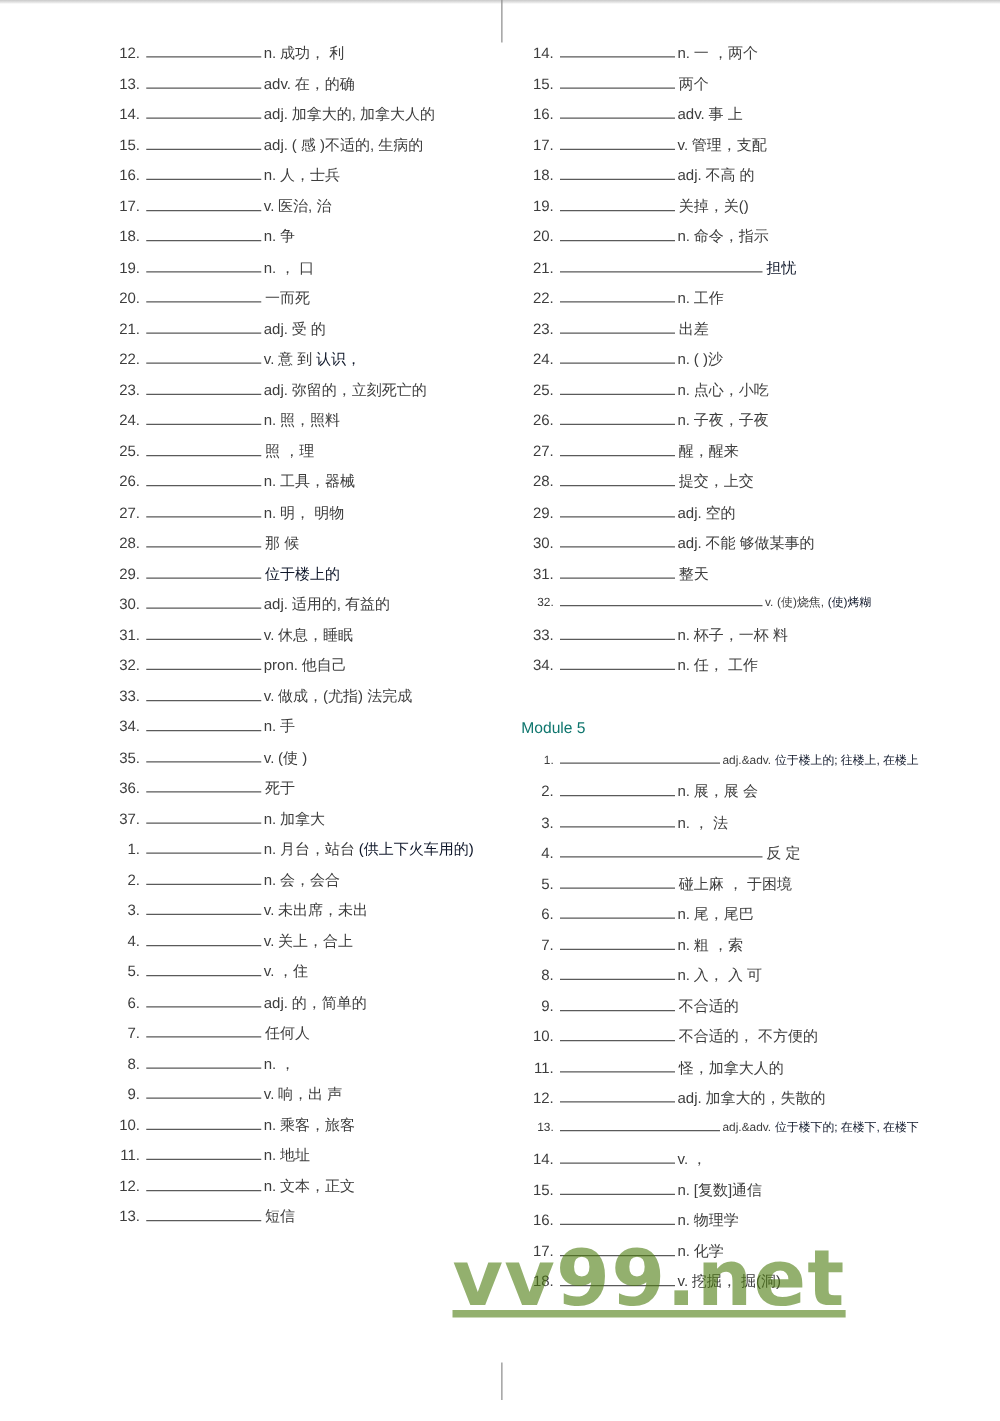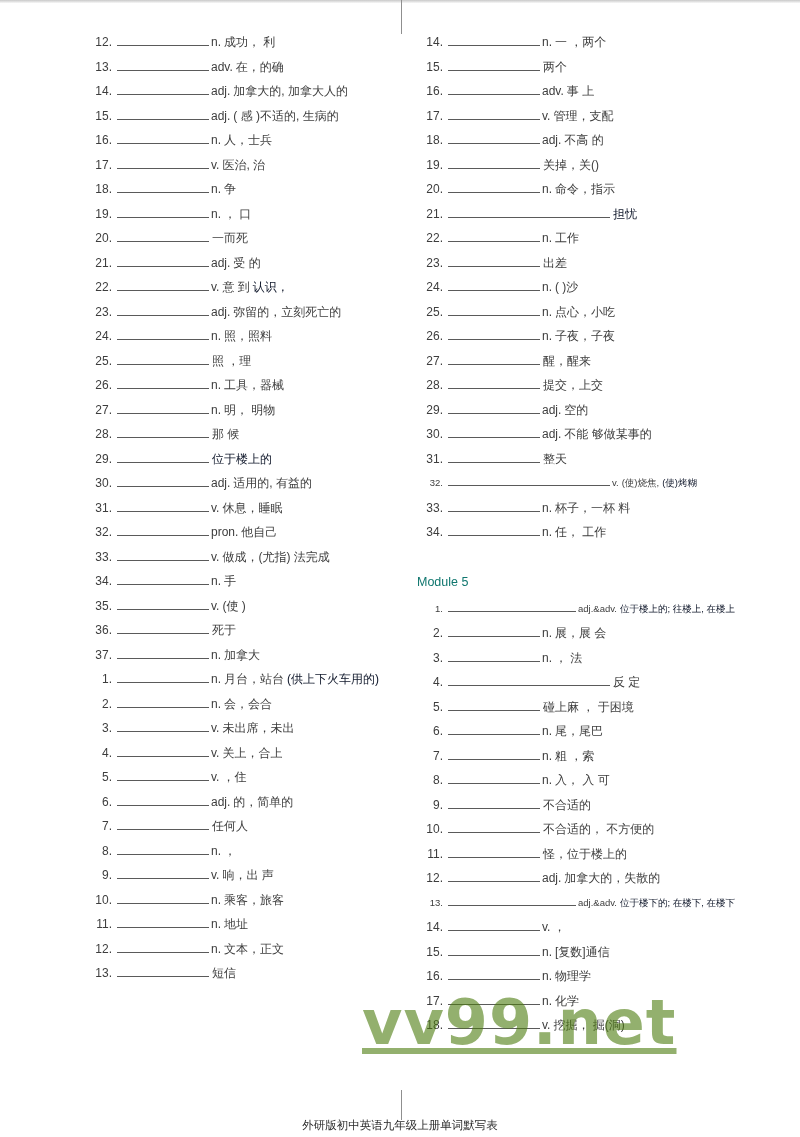--- a/index.html
+++ b/index.html
@@ -482,21 +482,21 @@
           <span class="def">不合适的</span>
         </div>
         <div class="row">
           <span class="num">10.</span>
           <span class="blank normal"></span>
           <span class="def">不合适的， 不方便的</span>
         </div>
         <div class="row">
           <span class="num">11.</span>
           <span class="blank normal"></span>
-          <span class="def">怪，位于楼上的</span>
+          <span class="def">怪，加拿大人的</span>
         </div>
         <div class="row">
           <span class="num">12.</span>
           <span class="blank normal"></span>
           <span class="pos">adj.</span>
           <span class="def">加拿大的，失散的</span>
         </div>
         <div class="row small">
           <span class="num">13.</span>
           <span class="blank long"></span>
@@ -530,14 +530,13 @@
         <div class="row">
           <span class="num">18.</span>
           <span class="blank normal"></span>
           <span class="pos">v.</span>
           <span class="def">挖掘， 掘(洞)</span>
         </div>
       </div>
   </div>
 
   <div class="watermark">vv99.net</div>
-  <div class="footer">外研版初中英语九年级上册单词默写表</div>
 </div>
 
 </body></html>

